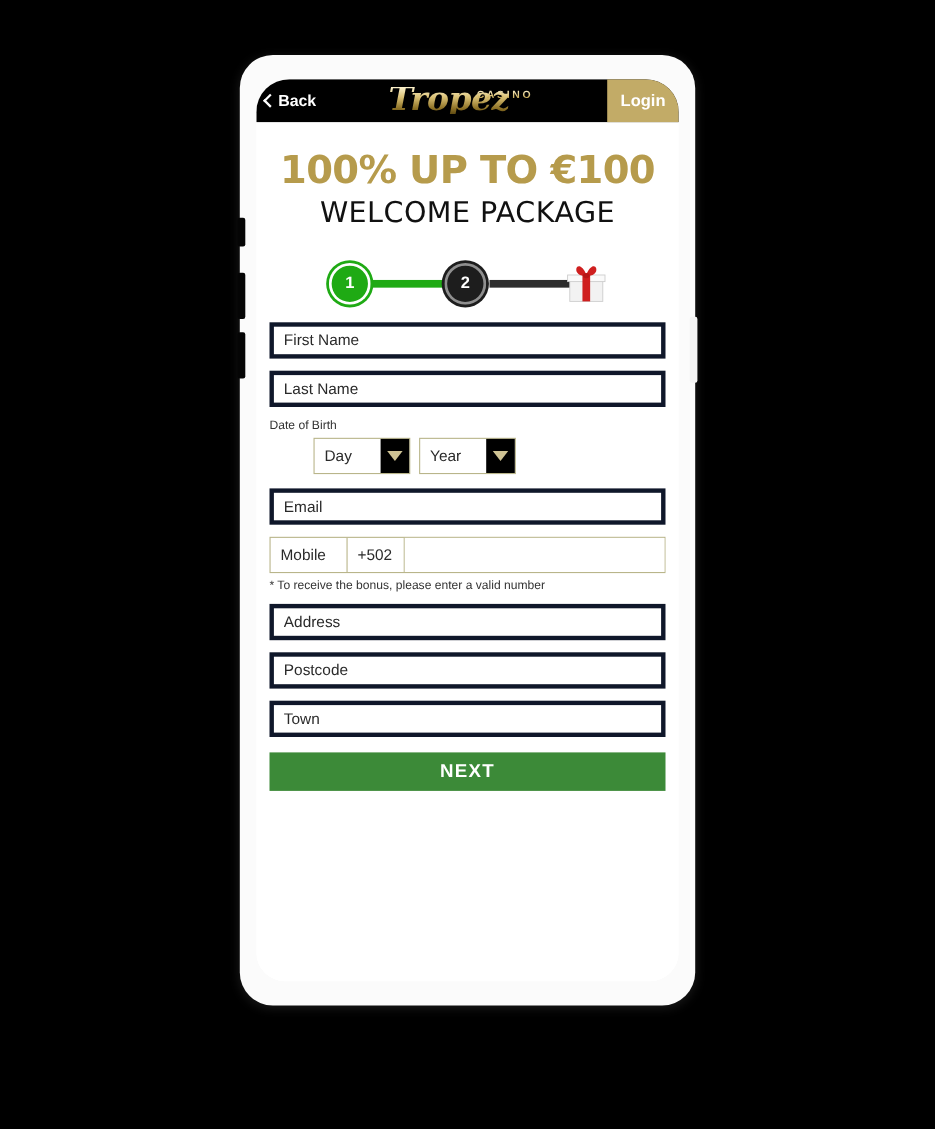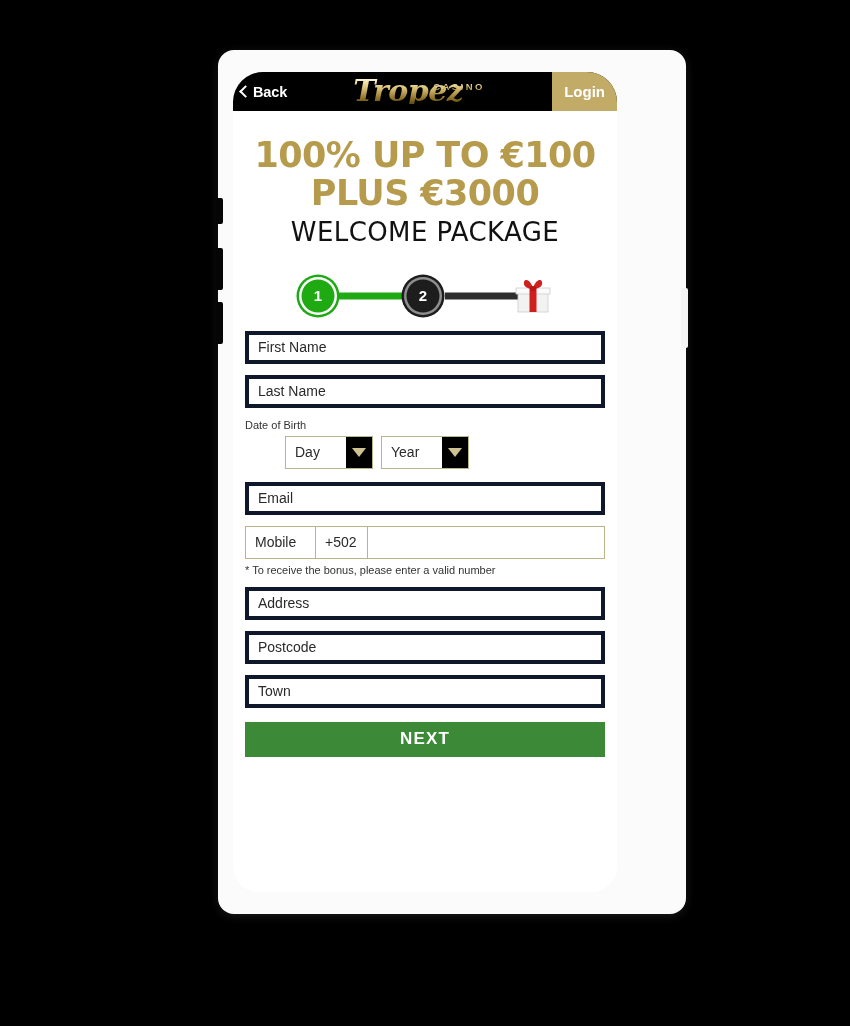--- a/index.html
+++ b/index.html
@@ -17,24 +17,24 @@
     width: 850px;
     height: 1026px;
     background: #000000;
   }
 
   
   .phone-frame {
     position: absolute;
     left: 218px;
     top: 50px;
-    width: 468px;
+    width: 414px;
     height: 864px;
     background: #fbfbfb;
-    border-radius: 16px;
+    border-radius: 30px;
     box-shadow: 0 2px 10px rgba(255,255,255,0.10);
   }
 
   .phone-btn {
     position: absolute;
     background: #050505;
     border-radius: 2px;
   }
   .phone-btn.left-a { left: -2px; top: 148px;  width: 7px; height: 26px; }
   .phone-btn.left-b { left: -2px; top: 198px;  width: 7px; height: 42px; }
@@ -358,21 +358,20 @@
           <span class="logo-casino">CASINO</span>
         </div>
 
         <button class="login-btn">Login</button>
       </div>
 
       <div class="screen-body">
 
         <div class="promo">
           <div class="promo-line">100% UP TO €100</div>
-          <div class="promo-line">PLUS €3000</div>
           <div class="promo-sub">WELCOME PACKAGE</div>
         </div>
 
         <div class="stepper">
           <div class="step-track">
             <div class="bar done"></div>
             <div class="bar todo"></div>
 
             <div class="node n1">1</div>
             <div class="node n2">2</div>

